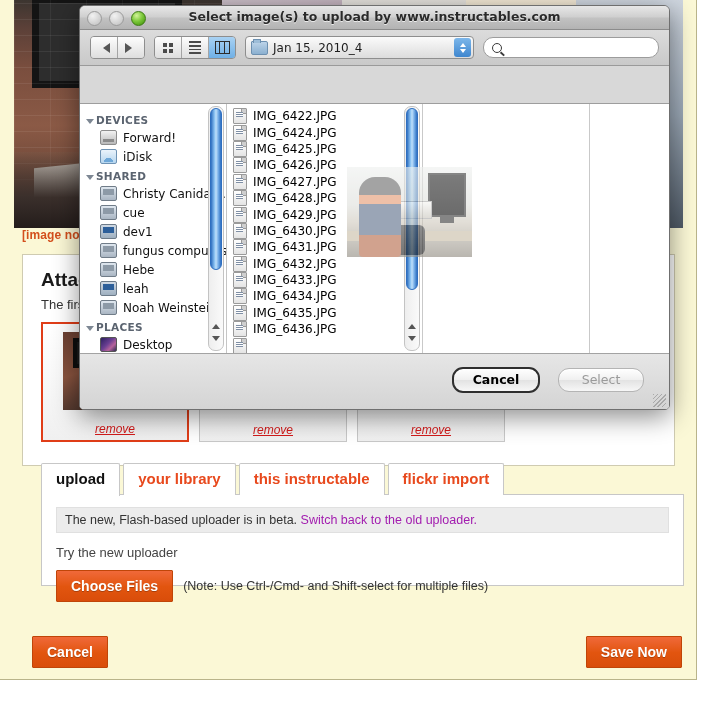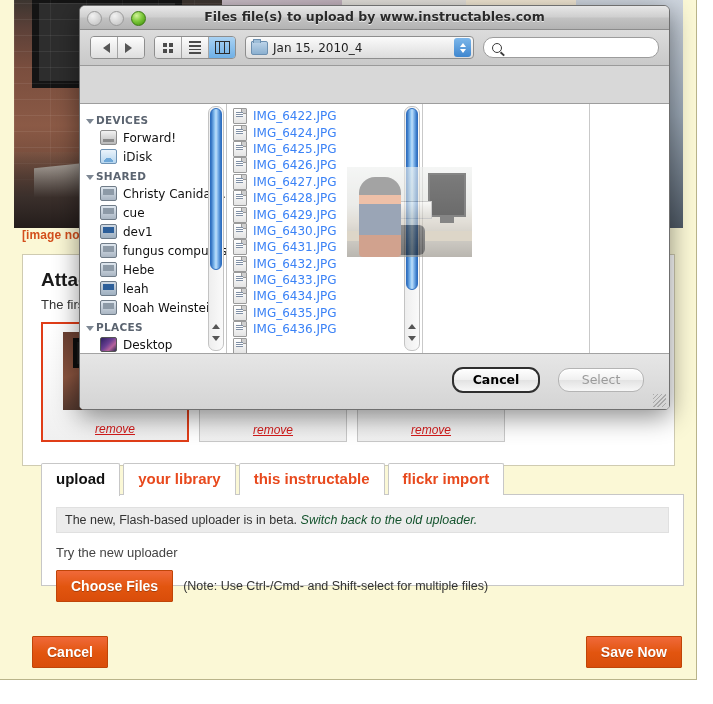--- a/index.html
+++ b/index.html
@@ -101,21 +101,21 @@
   .tab.active{color:#111;position:relative;top:1px;padding-bottom:9px;}
   .tab-panel{
     border:1px solid #c7c7c7;background:#fff;margin-top:-1px;
     padding:12px 14px 16px 14px;position:relative;z-index:1;
     height:92px;box-sizing:border-box;
   }
   .beta-bar{
     background:#ececec;border:1px solid #e0e0e0;box-sizing:border-box;
     padding:5px 8px;font-size:12.5px;color:#333;
   }
-  .beta-bar a{color:#14532d;text-decoration:none;font-style:italic;}
+  .beta-bar a{color:#a21caf;text-decoration:none;}
   .try-label{font-size:13px;color:#444;margin:12px 0 10px 0;}
   .choose-row{display:flex;align-items:center;gap:10px;}
   .btn-orange{
     background:linear-gradient(180deg,#f0693a 0%,#e2550f 52%,#d94d0a 100%);
     border:1px solid #c04508;color:#fff;font-weight:bold;font-size:14px;
     padding:7px 14px;cursor:pointer;border-radius:1px;
     text-shadow:0 1px 0 rgba(0,0,0,.25);
   }
   .note{font-size:12.5px;color:#333;}
 
@@ -230,21 +230,21 @@
       border:7px solid transparent;border-bottom:6px solid #c75b27;}
   .ic-home:after{content:"";position:absolute;left:3px;top:6px;width:9px;height:6px;
       background:#e08b4e;border:1px solid #b8651f;box-sizing:border-box;}
 
   .sb-scroll{position:absolute;right:3px;top:6px;width:12px;bottom:6px;}
   .col{position:relative;background:#fff;border-right:1px solid #c9c9c9;}
   .col-files{width:195px;}
   .col-empty1{width:166px;}
   .col-empty2{flex:1;border-right:none;}
   .file-list{position:absolute;left:0;top:4px;right:17px;bottom:0;overflow:hidden;}
-  .file-row{display:flex;align-items:center;gap:6px;height:16.4px;padding-left:6px;font-size:12px;color:#3b82f6;cursor:pointer;}
+  .file-row{display:flex;align-items:center;gap:6px;height:16.4px;padding-left:6px;font-size:12px;color:#000000;cursor:pointer;}
   .fileicon{width:12px;height:14px;flex:0 0 auto;position:relative;
       background:linear-gradient(180deg,#fff,#e4e4e4);border:1px solid #9a9a9a;border-radius:1px;}
   .fileicon:before{content:"";position:absolute;right:0;top:0;width:4px;height:4px;
       background:#cfcfcf;border-left:1px solid #9a9a9a;border-bottom:1px solid #9a9a9a;}
   .fileicon:after{content:"";position:absolute;left:1.5px;top:3px;width:7px;height:5px;
       background:repeating-linear-gradient(180deg,#7f8fa5 0 1px,#fff 1px 2px);}
 
   
   .scroll{position:absolute;right:2px;top:2px;width:14px;bottom:2px;
       background:linear-gradient(90deg,#eeeeee,#fafafa);
@@ -368,21 +368,21 @@
 </div>
 
 <div id="dialog">
 
   <div class="titlebar">
     <div class="lights">
       <span class="lt"></span>
       <span class="lt"></span>
       <span class="lt green"></span>
     </div>
-    <div class="title-text">Files file(s) to upload by www.instructables.com</div>
+    <div class="title-text">Select image(s) to upload by www.instructables.com</div>
   </div>
 
   <div class="toolbar">
     <div class="seg nav">
       <div class="sb">
         <span class="tri-l"></span>
       </div>
       <div class="sb">
         <span class="tri-r"></span>
       </div>

